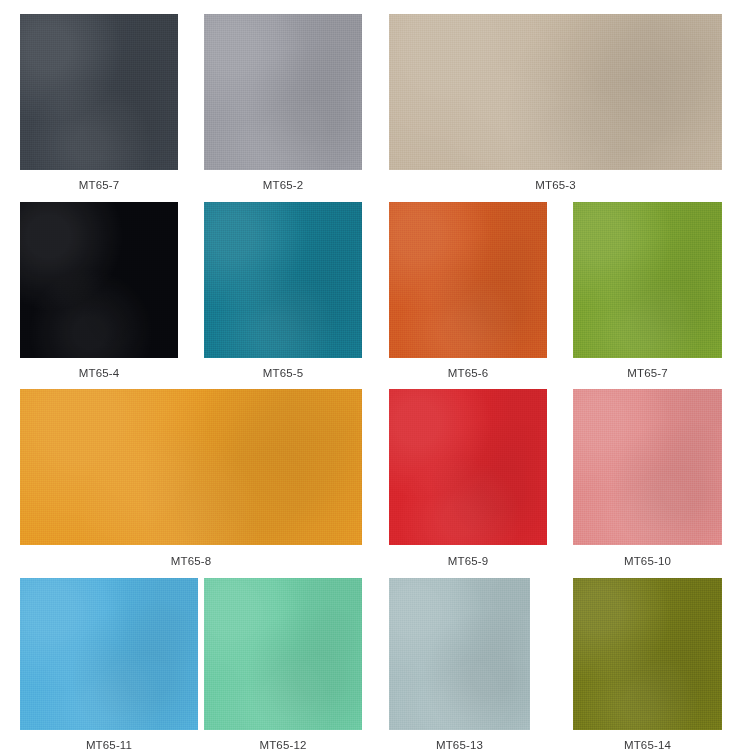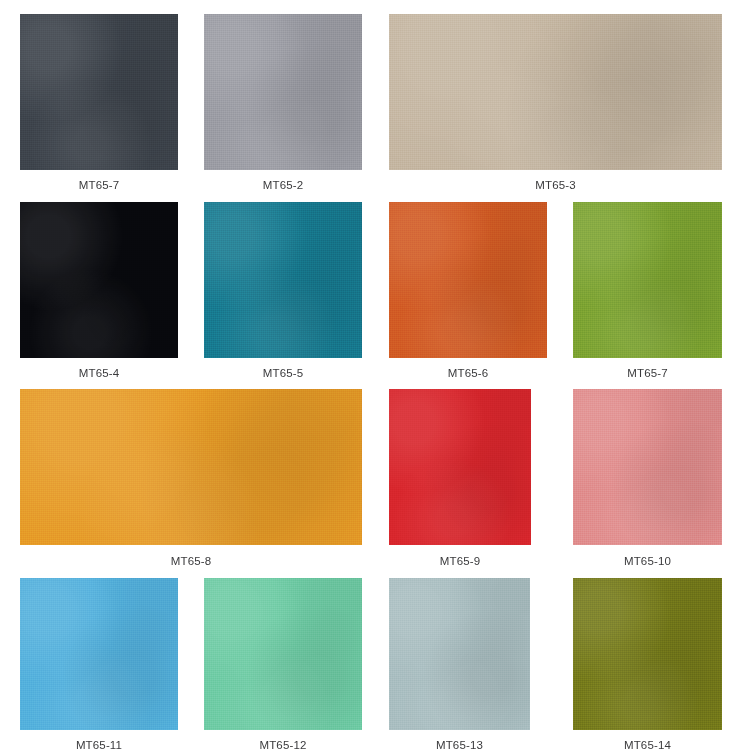--- a/index.html
+++ b/index.html
@@ -100,29 +100,29 @@
       <div class="swatch-label" style="position: absolute; left: 0px; top: 164px; color: rgb(58, 58, 60);">MT65-6</div>
     </div>
     <div class="swatch-cell" style="left: 573px; top: 202px; width: 149px;">
       <div class="swatch-chip" style="height: 156px; background-color: rgb(123, 162, 49);"></div>
       <div class="swatch-label" style="position: absolute; left: 0px; top: 164px; color: rgb(58, 58, 60);">MT65-7</div>
     </div>
     <div class="swatch-cell" style="left: 20px; top: 389px; width: 342px; border-radius: 23px;">
       <div class="swatch-chip" style="height: 156px; background-color: rgb(230, 154, 39);"></div>
       <div class="swatch-label" style="position: absolute; left: 0px; top: 165px; color: rgb(58, 58, 60);">MT65-8</div>
     </div>
-    <div class="swatch-cell" style="left: 389px; top: 389px; width: 142px; border-radius: 20px;">
+    <div class="swatch-cell" style="left: 389px; top: 389px; width: 158px; border-radius: 20px;">
       <div class="swatch-chip" style="height: 156px; background-color: rgb(216, 38, 44);"></div>
       <div class="swatch-label" style="position: absolute; left: 0px; top: 165px; color: rgb(58, 58, 60);">MT65-9</div>
     </div>
     <div class="swatch-cell" style="left: 573px; top: 389px; width: 149px;">
       <div class="swatch-chip" style="height: 156px; background-color: rgb(224, 140, 140);"></div>
       <div class="swatch-label" style="position: absolute; left: 0px; top: 165px; color: rgb(58, 58, 60);">MT65-10</div>
     </div>
-    <div class="swatch-cell" style="left: 20px; top: 578px; width: 158px;">
+    <div class="swatch-cell" style="left: 20px; top: 578px; width: 178px;">
       <div class="swatch-chip" style="height: 152px; background-color: rgb(83, 176, 220);"></div>
       <div class="swatch-label" style="position: absolute; left: 0px; top: 160px; color: rgb(58, 58, 60);">MT65-11</div>
     </div>
     <div class="swatch-cell" style="left: 204px; top: 578px; width: 158px;">
       <div class="swatch-chip" style="height: 152px; background-color: rgb(110, 203, 164);"></div>
       <div class="swatch-label" style="position: absolute; left: 0px; top: 160px; color: rgb(58, 58, 60);">MT65-12</div>
     </div>
     <div class="swatch-cell" style="left: 389px; top: 578px; width: 141px;">
       <div class="swatch-chip" style="height: 152px; background-color: rgb(168, 189, 192);"></div>
       <div class="swatch-label" style="position: absolute; left: 0px; top: 160px; color: rgb(58, 58, 60);">MT65-13</div>

